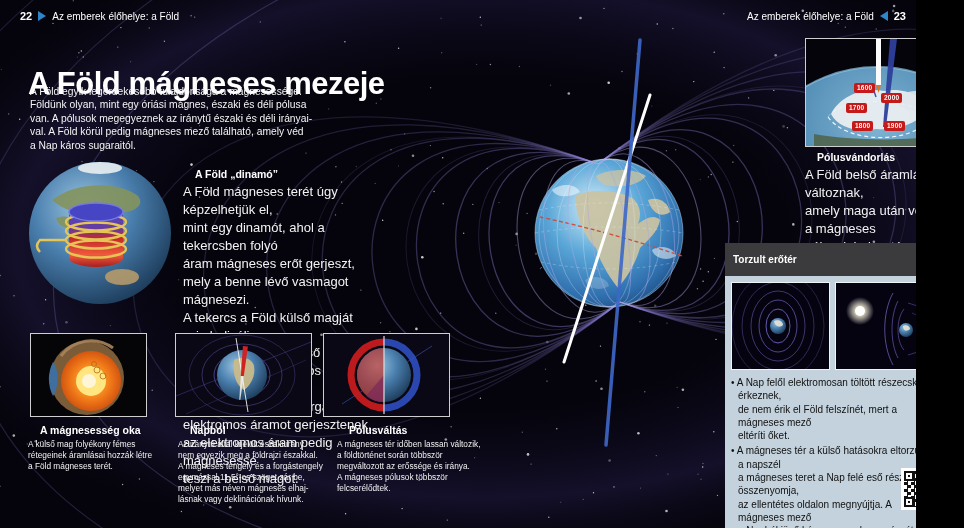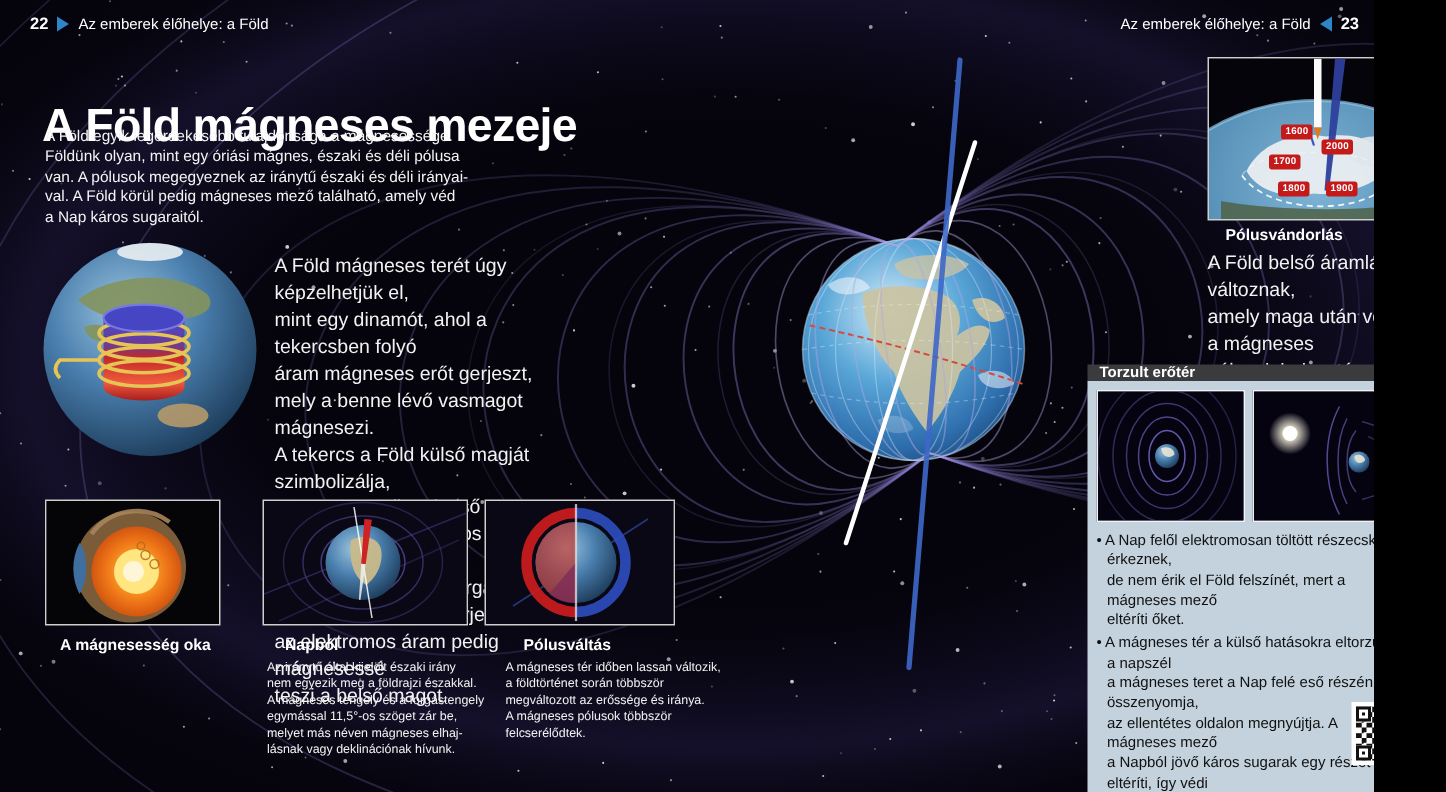--- a/index.html
+++ b/index.html
@@ -40,21 +40,21 @@
   .thumb-arctic{left:805px;top:38px;width:144px;height:109px;}
 
   .arctic-wrap{position:relative;width:142px;height:107px;overflow:hidden;}
   .ylabel{position:absolute;background:#c41a1a;color:#fff;font-size:6.5px;font-weight:bold;
           padding:1px 3px;border-radius:2px;line-height:1.2;letter-spacing:.2px;}
   .y1600{left:48px;top:44px;} .y2000{left:75px;top:54px;} .y1700{left:40px;top:64px;}
   .y1800{left:46px;top:82px;} .y1900{left:78px;top:82px;}
 
   
   .torzult{position:absolute;left:725px;top:243px;width:213px;}
-  .torzult-head{background:#3b3b3d;color:#fff;font-weight:bold;font-size:10px;padding:0 8px;}
+  .torzult-head{background:#3b3b3d;color:#fff;font-weight:bold;font-size:10px;padding:11px 8px;}
   .torzult-body{background:#c3d2dc;padding:6px 6px 8px 6px;color:#141414;}
   .panels{display:flex;gap:5px;margin-bottom:6px;}
   .panel{border:1px solid #f0f4f6;background:#060310;}
   .torzult ul{margin:0;padding:0;list-style:none;}
   .torzult li{font-size:10px;line-height:1.33;white-space:pre-line;
               padding-left:7px;text-indent:-7px;margin-bottom:2px;color:#101010;}
   .torzult li::before{content:"• ";}
 
   
   .qr{position:absolute;left:901px;top:468px;width:42px;height:42px;background:#fff;padding:3px;box-sizing:border-box;}
@@ -505,20 +505,21 @@
           <ellipse cx="74" cy="80" rx="30" ry="8.5"></ellipse>
           <ellipse cx="74" cy="89" rx="30" ry="8.5"></ellipse>
           <path d="M44,80 L18,80 Q12,86 18,92"></path>
         </g>
         <ellipse cx="74" cy="52" rx="27" ry="9" fill="#4646c4" stroke="#7878e2" stroke-width="1.5"></ellipse>
       </g>
     </svg>
   </div>
 
   <div class="dinamo">
+    <div class="block-head">A Föld „dinamó”</div>
     <div class="block-body">A Föld mágneses terét úgy képzelhetjük el,
 mint egy dinamót, ahol a tekercsben folyó
 áram mágneses erőt gerjeszt,
 mely a benne lévő vasmagot mágnesezi.
 A tekercs a Föld külső magját szimbolizálja,
 a vasmag pedig a belső magot.
 A külső mag elektromos töltéseket
 tartalmaz, melyek a forgás miatt
 elektromos áramot gerjesztenek,
 az elektromos áram pedig mágnesessé
@@ -577,20 +578,23 @@
       <path d="M60,8 A33,33 0 0 1 60,74" fill="none" stroke="#2d4fc0" stroke-width="7" opacity=".9"></path>
       <circle cx="60" cy="41" r="27" fill="url(#ocean2)"></circle>
       <path d="M60,14 A27,27 0 0 0 60,68 Z" fill="#c83024" opacity=".65"></path>
       <path d="M60,41 L42,62 A27,27 0 0 0 60,68 Z" fill="#7a2a5a" opacity=".7"></path>
       <line x1="60" y1="2" x2="60" y2="80" stroke="#dddddd" stroke-width="1.5" opacity=".8"></line>
     </svg>
   </div>
 
   <div class="cap cap-1">
     <div class="block-head">A mágnesesség oka</div>
+    <div class="block-body">A külső mag folyékony fémes
+rétegeinek áramlásai hozzák létre
+a Föld mágneses terét.</div>
   </div>
   <div class="cap cap-2">
     <div class="block-head">Napból</div>
     <div class="block-body">Az iránytű által kijelölt északi irány
 nem egyezik meg a földrajzi északkal.
 A mágneses tengely és a forgástengely
 egymással 11,5°-os szöget zár be,
 melyet más néven mágneses elhaj-
 lásnak vagy deklinációnak hívunk.</div>
   </div>

